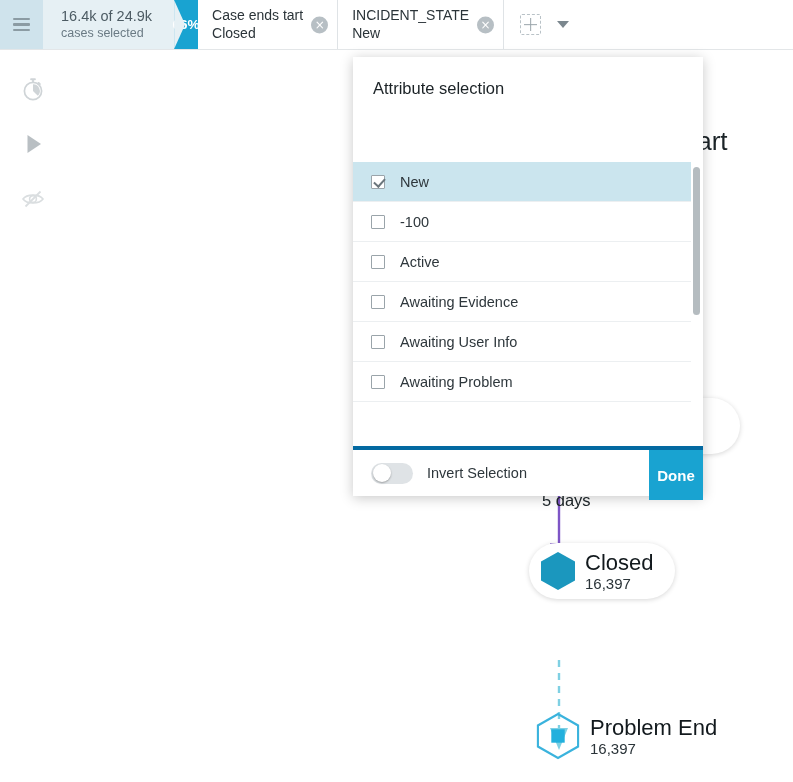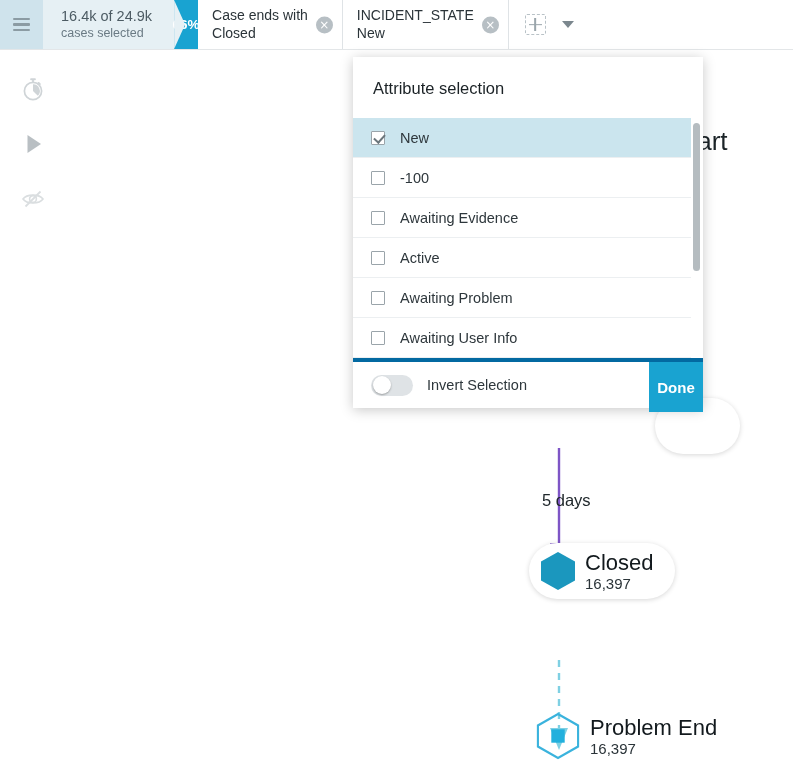--- a/index.html
+++ b/index.html
@@ -129,21 +129,21 @@
   }
   .edge-label {
     position: absolute; font-size: 16.5px; color: #20282c; background: transparent;
   }
 
   
   .popup {
     position: absolute; left: 353px; top: 57px; width: 350px;
     background: #ffffff;
     box-shadow: 0 2px 12px rgba(0,0,0,0.22);
-    display: flex; flex-direction: column;
+    display: flex; flex-direction: column; gap: 44px;
   }
   .popup-title {
     font-size: 16.5px; color: #1b2226;
     padding: 22px 20px 20px 20px;
   }
   .search-wrap { padding: 0 0 0 5px; }
   .search-box {
     margin: 0 5px 0 0;
     height: 33px; border: 1.7px solid #73cbe8; background: #ffffff;
     display: flex; align-items: center; padding: 0 10px 0 12px;
@@ -239,21 +239,21 @@
     <div class="cases-cell">
       <div class="cases-line1">16.4k of 24.9k</div>
       <div class="cases-line2">cases selected</div>
     </div>
 
     <div class="pct-cell">
       <span>66%</span>
     </div>
 
     <div class="chip">
-      <div class="chip-l1">Case ends with</div>
+      <div class="chip-l1">Case ends tart</div>
       <div class="chip-l2">Closed</div>
       <div class="chip-close">×</div>
     </div>
 
     <div class="chip">
       <div class="chip-l1">INCIDENT_STATE</div>
       <div class="chip-l2">New</div>
       <div class="chip-close">×</div>
     </div>
 
@@ -338,33 +338,33 @@
       <div class="opt selected">
         <span class="cbx checked"></span>
         <span>New</span>
       </div>
       <div class="opt">
         <span class="cbx"></span>
         <span>-100</span>
       </div>
       <div class="opt">
         <span class="cbx"></span>
+        <span>Active</span>
+      </div>
+      <div class="opt">
+        <span class="cbx"></span>
         <span>Awaiting Evidence</span>
       </div>
       <div class="opt">
         <span class="cbx"></span>
-        <span>Active</span>
+        <span>Awaiting User Info</span>
       </div>
       <div class="opt">
         <span class="cbx"></span>
         <span>Awaiting Problem</span>
-      </div>
-      <div class="opt">
-        <span class="cbx"></span>
-        <span>Awaiting User Info</span>
       </div>
 
       <div class="scrollbar-track"></div>
       <div class="scrollbar-thumb"></div>
     </div>
 
     <div class="popup-footer">
       <div class="toggle">
         <span class="toggle-knob"></span>
       </div>

